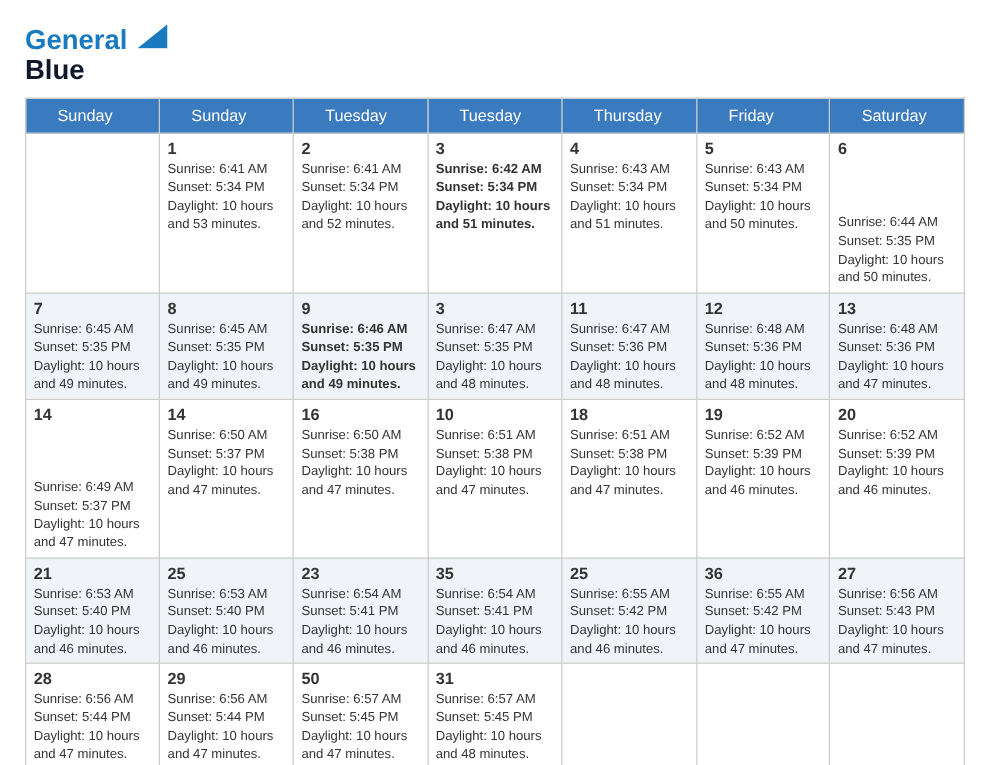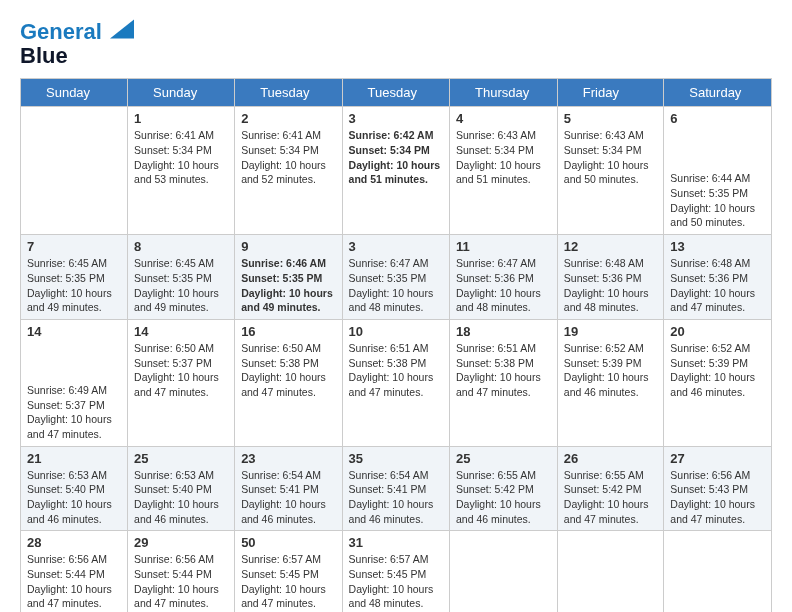--- a/index.html
+++ b/index.html
@@ -306,21 +306,21 @@
 and 46 minutes.</div>
         </td>
         <td>
           <span class="day-num">25</span>
           <div class="day-info" style="white-space: pre-line;">Sunrise: 6:55 AM
 Sunset: 5:42 PM
 Daylight: 10 hours
 and 46 minutes.</div>
         </td>
         <td>
-          <span class="day-num">26</span>
+          <span class="day-num">36</span>
           <div class="day-info" style="white-space: pre-line;">Sunrise: 6:55 AM
 Sunset: 5:42 PM
 Daylight: 10 hours
 and 47 minutes.</div>
         </td>
         <td>
           <span class="day-num">27</span>
           <div class="day-info" style="white-space: pre-line;">Sunrise: 6:56 AM
 Sunset: 5:43 PM
 Daylight: 10 hours

